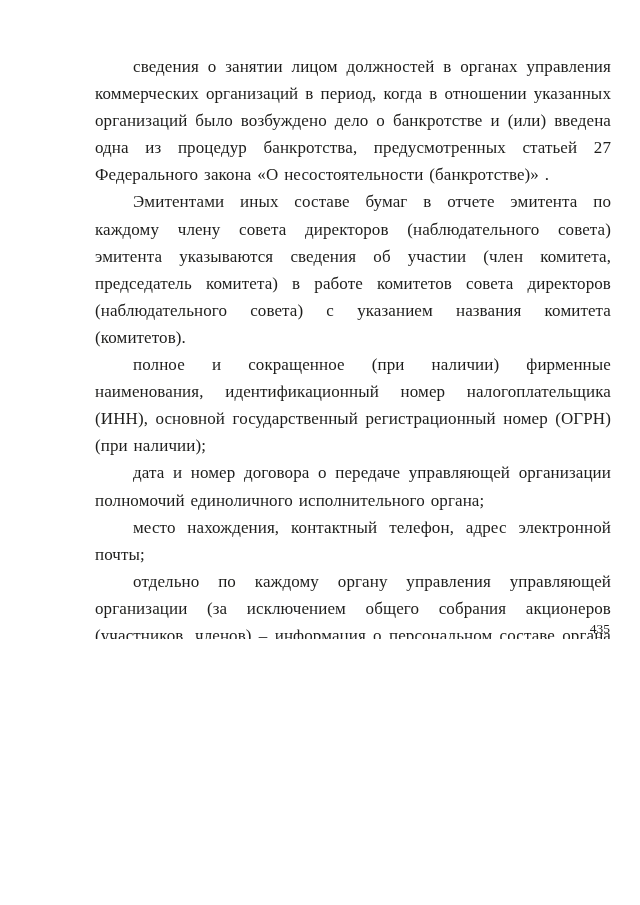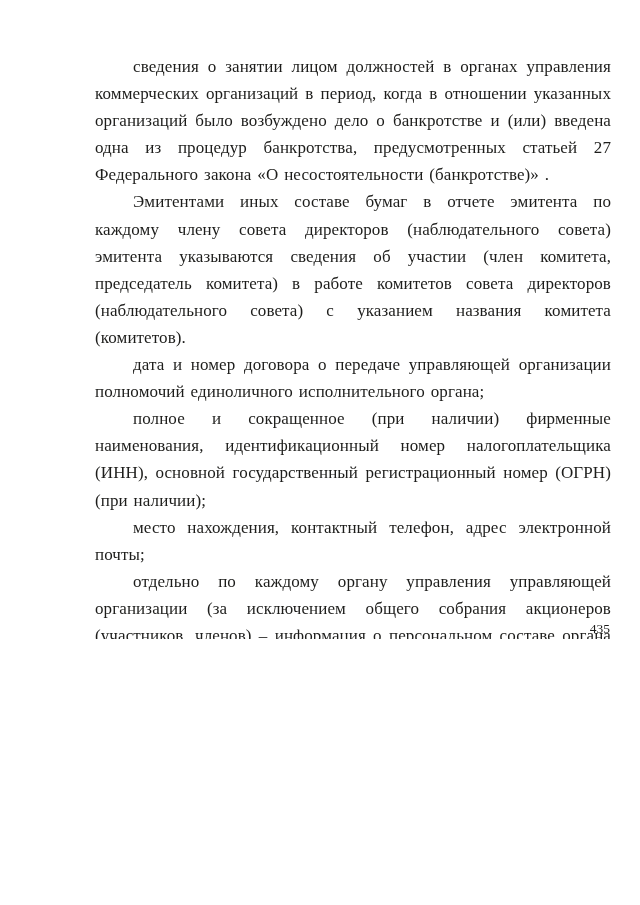--- a/index.html
+++ b/index.html
@@ -42,19 +42,19 @@
     color: #1d1d1b;
   }
 </style>
 </head>
 <body>
 
 <div class="page">
   <div class="doc-body">
     <p>сведения о занятии лицом должностей в органах управления коммерческих организаций в период, когда в отношении указанных организаций было возбуждено дело о банкротстве и (или) введена одна из процедур банкротства, предусмотренных статьей 27 Федерального закона «О несостоятельности (банкротстве)» .</p>
     <p>Эмитентами иных составе бумаг в отчете эмитента по каждому члену совета директоров (наблюдательного совета) эмитента указываются сведения об участии (член комитета, председатель комитета) в работе комитетов совета директоров (наблюдательного совета) с указанием названия комитета (комитетов).</p>
+    <p>полное и сокращенное (при наличии) фирменные наименования, идентификационный номер налогоплательщика (ИНН), основной государственный регистрационный номер (ОГРН) (при наличии);</p>
     <p>дата и номер договора о передаче управляющей организации полномочий единоличного исполнительного органа;</p>
-    <p>полное и сокращенное (при наличии) фирменные наименования, идентификационный номер налогоплательщика (ИНН), основной государственный регистрационный номер (ОГРН) (при наличии);</p>
     <p>место нахождения, контактный телефон, адрес электронной почты;</p>
     <p>отдельно по каждому органу управления управляющей организации (за исключением общего собрания акционеров (участников, членов) – информация о персональном составе органа управления с указанием по каждому лицу, входящему в состав такого органа управления, сведений в</p>
   </div>
   <div class="page-number">435</div>
 </div>
 
 </body></html>

